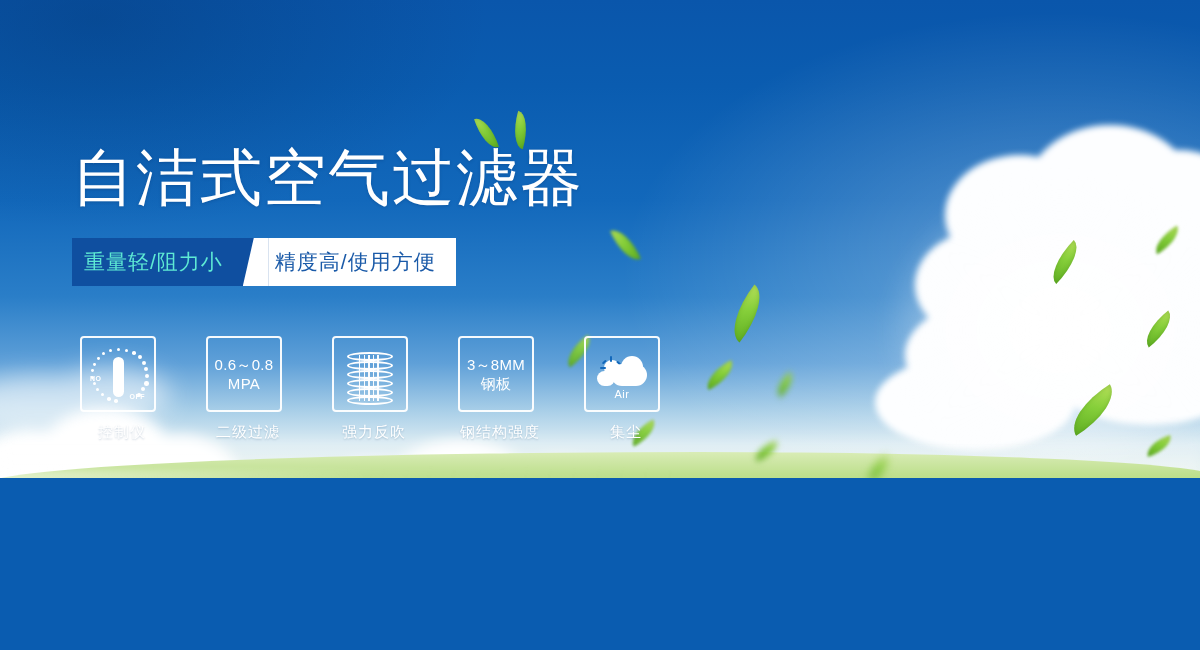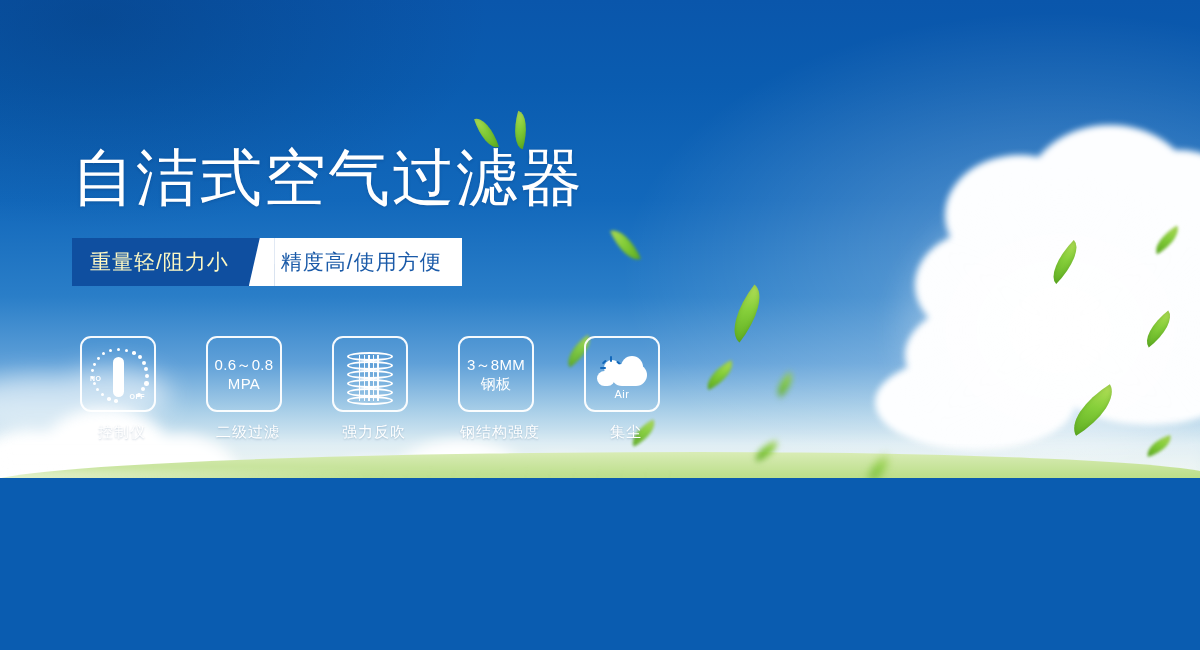--- a/index.html
+++ b/index.html
@@ -86,22 +86,22 @@
     font-size:62px; line-height:72px; letter-spacing:2px;
     color:#ffffff; font-weight:300; white-space:nowrap;
     text-shadow:0 1px 3px rgba(0,40,90,.25);
   }
 
   .badge-bar{
     position:absolute; left:72px; top:238px; height:48px;
     display:flex; align-items:stretch;
   }
   .badge-left{
-    background:#0f4fa0; color:#fef9c3;
-    display:flex; align-items:center; padding:0 20px 0 18px;
+    background:#0f4fa0; color:#5eead4;
+    display:flex; align-items:center; padding:0 20px 0 12px;
     font-size:21px; letter-spacing:1px; white-space:nowrap;
   }
   .badge-slash{
     width:26px; background:#0f4fa0; position:relative; overflow:hidden;
   }
   .badge-slash::after{
     content:""; position:absolute; inset:0; background:#ffffff;
     clip-path:polygon(42% 0, 100% 0, 100% 100%, 0 100%);
   }
   .badge-right{
@@ -111,21 +111,21 @@
   }
 
   
   .features{
     position:absolute; left:80px; top:336px;
     display:flex; gap:50px;
   }
   .feature{ width:76px; display:flex; flex-direction:column; align-items:center; }
   .feature-box{
     width:76px; height:76px; border:2px solid rgba(255,255,255,.95);
-    border-radius:11px; position:relative;
+    border-radius:4px; position:relative;
     display:flex; flex-direction:column; align-items:center; justify-content:center;
     color:#ffffff;
   }
   .feature-box .txt{
     font-size:15px; line-height:19px; text-align:center; letter-spacing:.3px;
     white-space:nowrap;
   }
   .feature-label{
     margin-top:11px; color:#ffffff; font-size:15px; letter-spacing:1px;
     white-space:nowrap; text-shadow:0 1px 2px rgba(0,50,100,.22);margin-left:8px;

